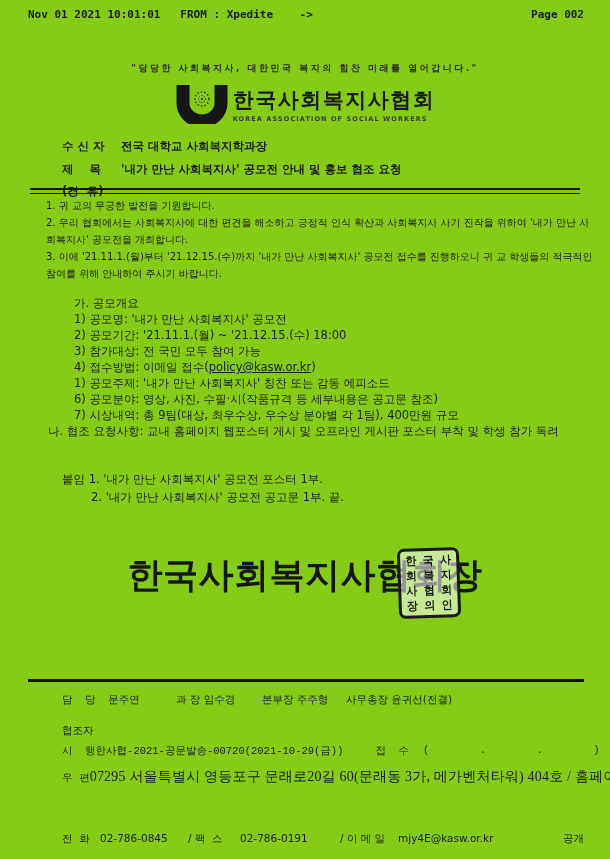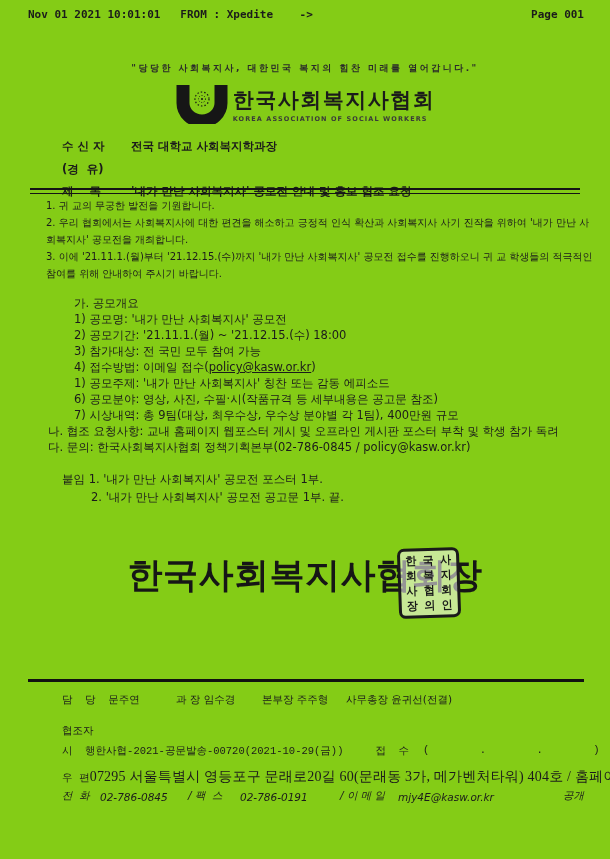--- a/index.html
+++ b/index.html
@@ -23,21 +23,21 @@
   .logo-row {
     position:absolute; top:84px; left:0; right:0;
     display:flex; justify-content:center; align-items:center; gap:4px;
   }
   .logo-text .ko { font-size:21px; font-weight:bold; letter-spacing:1.5px; line-height:1.1; }
   .logo-text .en { font-size:6.5px; letter-spacing:1.1px; margin-top:2px; color:#3a3a3a; font-weight:bold; }
   
   .meta { position:absolute; top:139px; left:62px; font-size:11.5px; }
   .meta-row { display:flex; margin-bottom:7.5px; }
   .meta-label { width:52px; font-weight:bold; white-space:pre; }
-  .meta-value { margin-left:17px; font-weight:bold; }
+  .meta-value { margin-left:7px; font-weight:bold; }
   .double-rule {
     position:absolute; top:188px; left:30px; width:550px; height:3px;
     border-top:2.5px solid #141414; border-bottom:1.5px solid #141414;
   }
   
   .body-text { position:absolute; top:197px; left:46px; width:548px; font-size:10px; line-height:17px; }
   .body-text p { margin:0; }
   
   .overview { position:absolute; top:295px; left:46px; width:552px; font-size:11.5px; line-height:16px; }
   .ov-heading { margin-left:28px; }
@@ -74,37 +74,37 @@
   .appr-c4 { width:112px; white-space:normal; line-height:13px; }
   .cooperator { top:724px; left:62px; }
   .row-sihaeng { top:744px; left:62px; right:30px; display:flex;font-family:Liberation Mono, monospace; }
   .row-sihaeng .lbl { width:38px; }
   .row-sihaeng .doc { width:292px; }
   .row-sihaeng .jeopsu-lbl { margin-left:32px; }
   .row-sihaeng .jeopsu-val { margin-left:14px; }
   .row-upyeon { top:768px; left:62px; right:26px; display:flex; align-items:baseline; }
   .row-upyeon .lbl { width:38px; font-size:10.5px; }
   .row-upyeon .val { font-size:14px; letter-spacing:0.2px;font-family:Liberation Serif, serif; }
-  .row-jeonhwa { top:789px; left:62px; right:26px; display:flex; align-items:flex-end;font-style:italic; }
+  .row-jeonhwa { top:832px; left:62px; right:26px; display:flex; align-items:flex-start; }
   .row-jeonhwa .lbl { width:38px; }
   .row-jeonhwa .phone { width:88px; }
   .row-jeonhwa .faxl { width:52px; }
   .row-jeonhwa .faxn { width:100px; }
   .row-jeonhwa .maill { width:58px; }
   .row-jeonhwa .mail { flex:1; }
   .row-jeonhwa .open { text-align:right; }
 </style>
 </head>
 <body>
 
 <div class="page">
 
   <div class="fax-header">
     <span>Nov 01 2021 10:01:01   FROM : Xpedite    -&gt;</span>
-    <span>Page 001</span>
+    <span>Page 002</span>
   </div>
 
   <div class="slogan">"당당한 사회복지사, 대한민국 복지의 힘찬 미래를 열어갑니다."</div>
 
   <div class="logo-row">
     <span>
       <svg width="54" height="40" viewBox="0 0 54 40" aria-hidden="true">
         <path d="M8 1 V 19 A 19 18 0 0 0 46 19 V 1" fill="none" stroke="#161616" stroke-width="13"></path>
         <circle cx="27" cy="15" r="7" fill="none" stroke="#161616" stroke-width="1.2" stroke-dasharray="1.5,2"></circle>
         <circle cx="27" cy="15" r="3.5" fill="none" stroke="#161616" stroke-width="1" stroke-dasharray="1,1.6"></circle>
@@ -116,25 +116,25 @@
       <div class="en">KOREA ASSOCIATION OF SOCIAL WORKERS</div>
     </span>
   </div>
 
   <div class="meta">
     <div class="meta-row">
       <span class="meta-label">수 신 자</span>
       <span class="meta-value">전국 대학교 사회복지학과장</span>
     </div>
     <div class="meta-row">
-      <span class="meta-label">(경  유)</span>
-    </div>
-    <div class="meta-row">
       <span class="meta-label">제    목</span>
       <span class="meta-value">'내가 만난 사회복지사' 공모전 안내 및 홍보 협조 요청</span>
+    </div>
+    <div class="meta-row">
+      <span class="meta-label">(경  유)</span>
     </div>
   </div>
 
   <div class="double-rule"></div>
 
   <div class="body-text">
     <p>1. 귀 교의 무궁한 발전을 기원합니다.</p>
     <p>2. 우리 협회에서는 사회복지사에 대한 편견을 해소하고 긍정적 인식 확산과 사회복지사 사기 진작을 위하여 '내가 만난 사회복지사' 공모전을 개최합니다.</p>
     <p>3. 이에 '21.11.1.(월)부터 '21.12.15.(수)까지 '내가 만난 사회복지사' 공모전 접수를 진행하오니 귀 교 학생들의 적극적인 참여를 위해 안내하여 주시기 바랍니다.</p>
   </div>
@@ -144,21 +144,20 @@
     <div class="ov-item">1) 공모명: '내가 만난 사회복지사' 공모전</div>
     <div class="ov-item">2) 공모기간: '21.11.1.(월) ~ '21.12.15.(수) 18:00</div>
     <div class="ov-item">3) 참가대상: 전 국민 모두 참여 가능</div>
     <div class="ov-item">
       <span>4) 접수방법: 이메일 접수(</span><a class="email-link">policy@kasw.or.kr</a><span>)</span>
     </div>
     <div class="ov-item">1) 공모주제: '내가 만난 사회복지사' 칭찬 또는 감동 에피소드</div>
     <div class="ov-item">6) 공모분야: 영상, 사진, 수필·시(작품규격 등 세부내용은 공고문 참조)</div>
     <div class="ov-item">7) 시상내역: 총 9팀(대상, 최우수상, 우수상 분야별 각 1팀), 400만원 규모</div>
     <div class="ov-request">나. 협조 요청사항: 교내 홈페이지 웹포스터 게시 및 오프라인 게시판 포스터 부착 및 학생 참가 독려</div>
-    <div class="ov-request">다. 문의: 한국사회복지사협회 정책기획본부(02-786-0845 / policy@kasw.or.kr)</div>
   </div>
 
   <div class="attachments">
     <div>붙임 1. '내가 만난 사회복지사' 공모전 포스터 1부.</div>
     <div class="indent">2. '내가 만난 사회복지사' 공모전 공고문 1부.  끝.</div>
   </div>
 
   <div class="sig-title">한국사회복지사협회장</div>
   <div class="seal" aria-label="seal">
     <span class="seal-cell">한</span>

